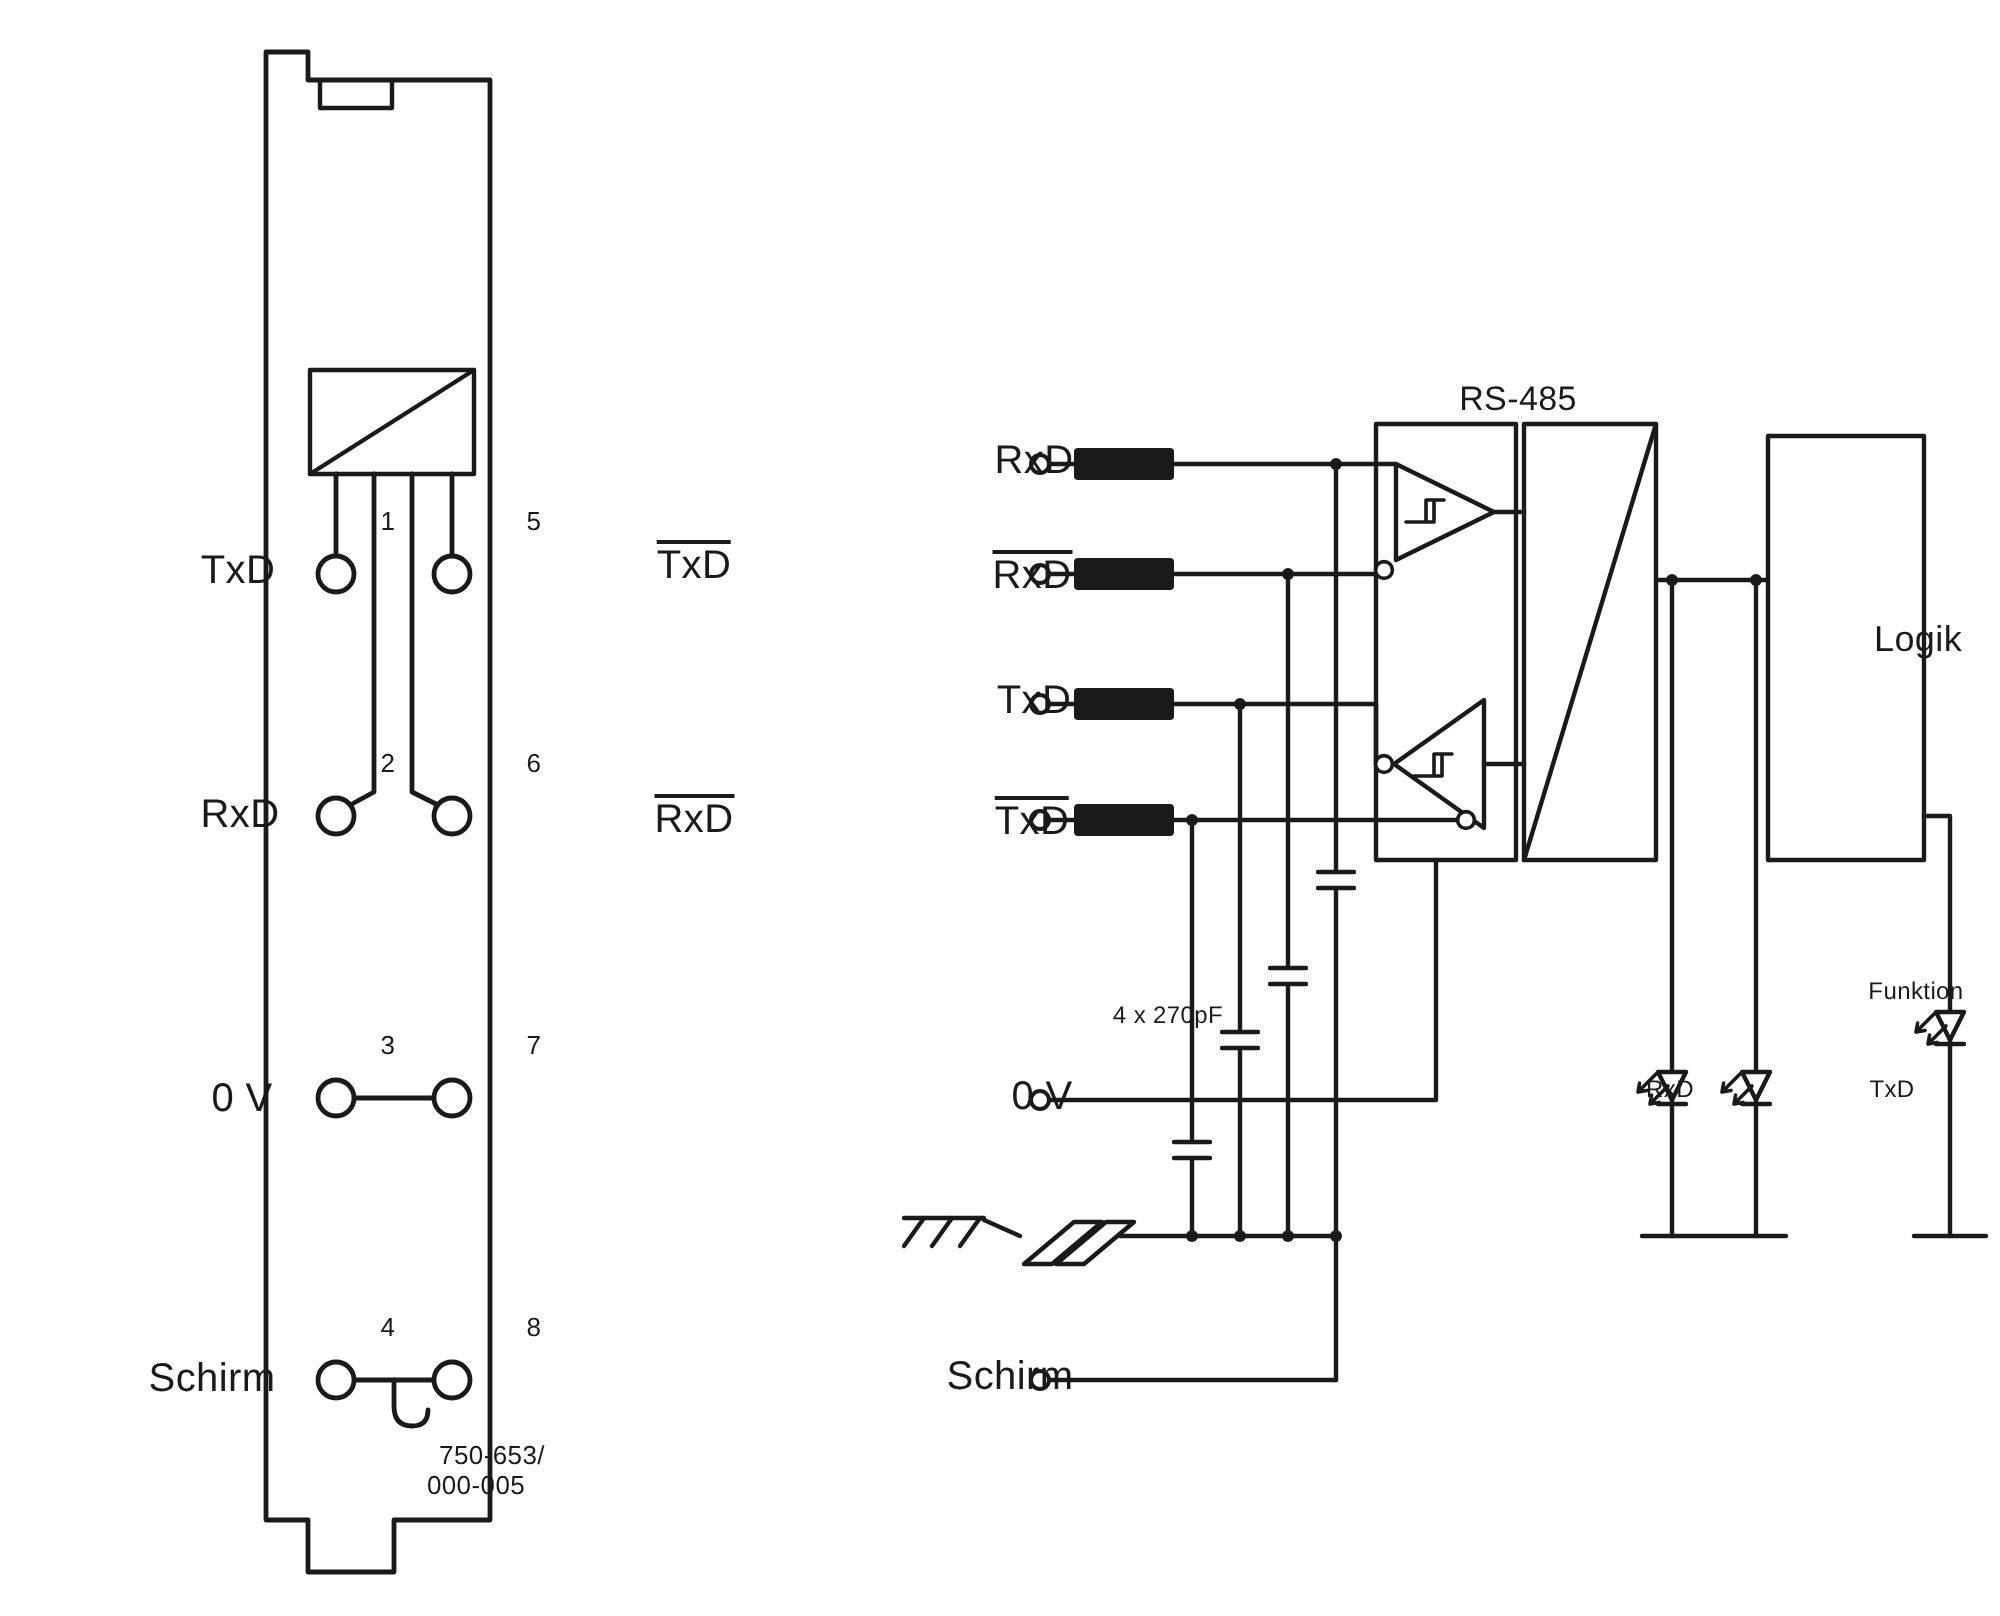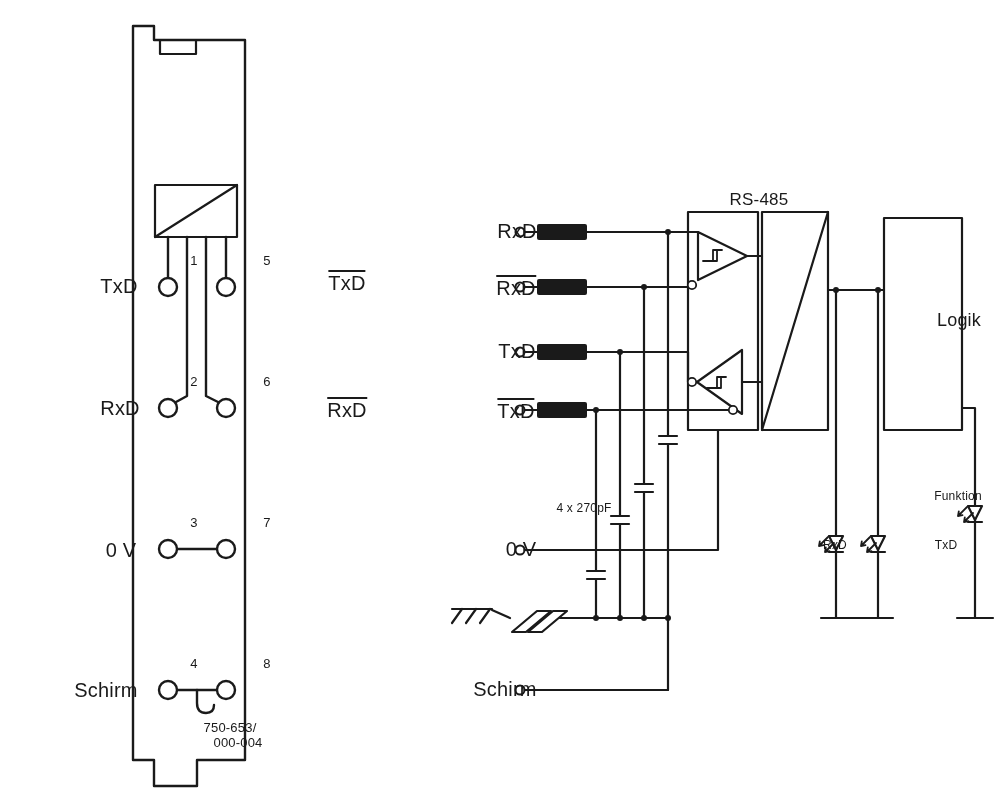--- a/index.html
+++ b/index.html
@@ -187,22 +187,22 @@
 
   <div class="lbl s13" style="left:156px;top:261px"><span>1</span></div>
   <div class="lbl s13" style="left:229px;top:261px"><span>5</span></div>
   <div class="lbl s13" style="left:156px;top:382px"><span>2</span></div>
   <div class="lbl s13" style="left:229px;top:382px"><span>6</span></div>
   <div class="lbl s13" style="left:156px;top:523px"><span>3</span></div>
   <div class="lbl s13" style="left:229px;top:523px"><span>7</span></div>
   <div class="lbl s13" style="left:156px;top:664px"><span>4</span></div>
   <div class="lbl s13" style="left:229px;top:664px"><span>8</span></div>
 
-  <div class="lbl s13" style="left:192px;top:728px"><span>750-653/</span></div>
-  <div class="lbl s13" style="left:200px;top:743px"><span>000-004</span></div>
+  <div class="lbl s13" style="left:208px;top:728px"><span>750-653/</span></div>
+  <div class="lbl s13" style="left:200px;top:743px"><span>000-005</span></div>
 
   <div class="lbl s20" style="left:479px;top:231px"><span>RxD</span></div>
   <div class="lbl s20" style="left:478px;top:287px"><span class="ov">RxD</span></div>
   <div class="lbl s20" style="left:479px;top:351px"><span>TxD</span></div>
   <div class="lbl s20" style="left:478px;top:410px"><span class="ov">TxD</span></div>
   <div class="lbl s20" style="left:483px;top:549px"><span>0 V</span></div>
   <div class="lbl s20" style="left:467px;top:689px"><span>Schirm</span></div>
 
   <div class="lbl s16" style="left:546px;top:508px"><span>4 x 270pF</span></div>
   <div class="lbl s17" style="left:721px;top:200px"><span>RS-485</span></div>

